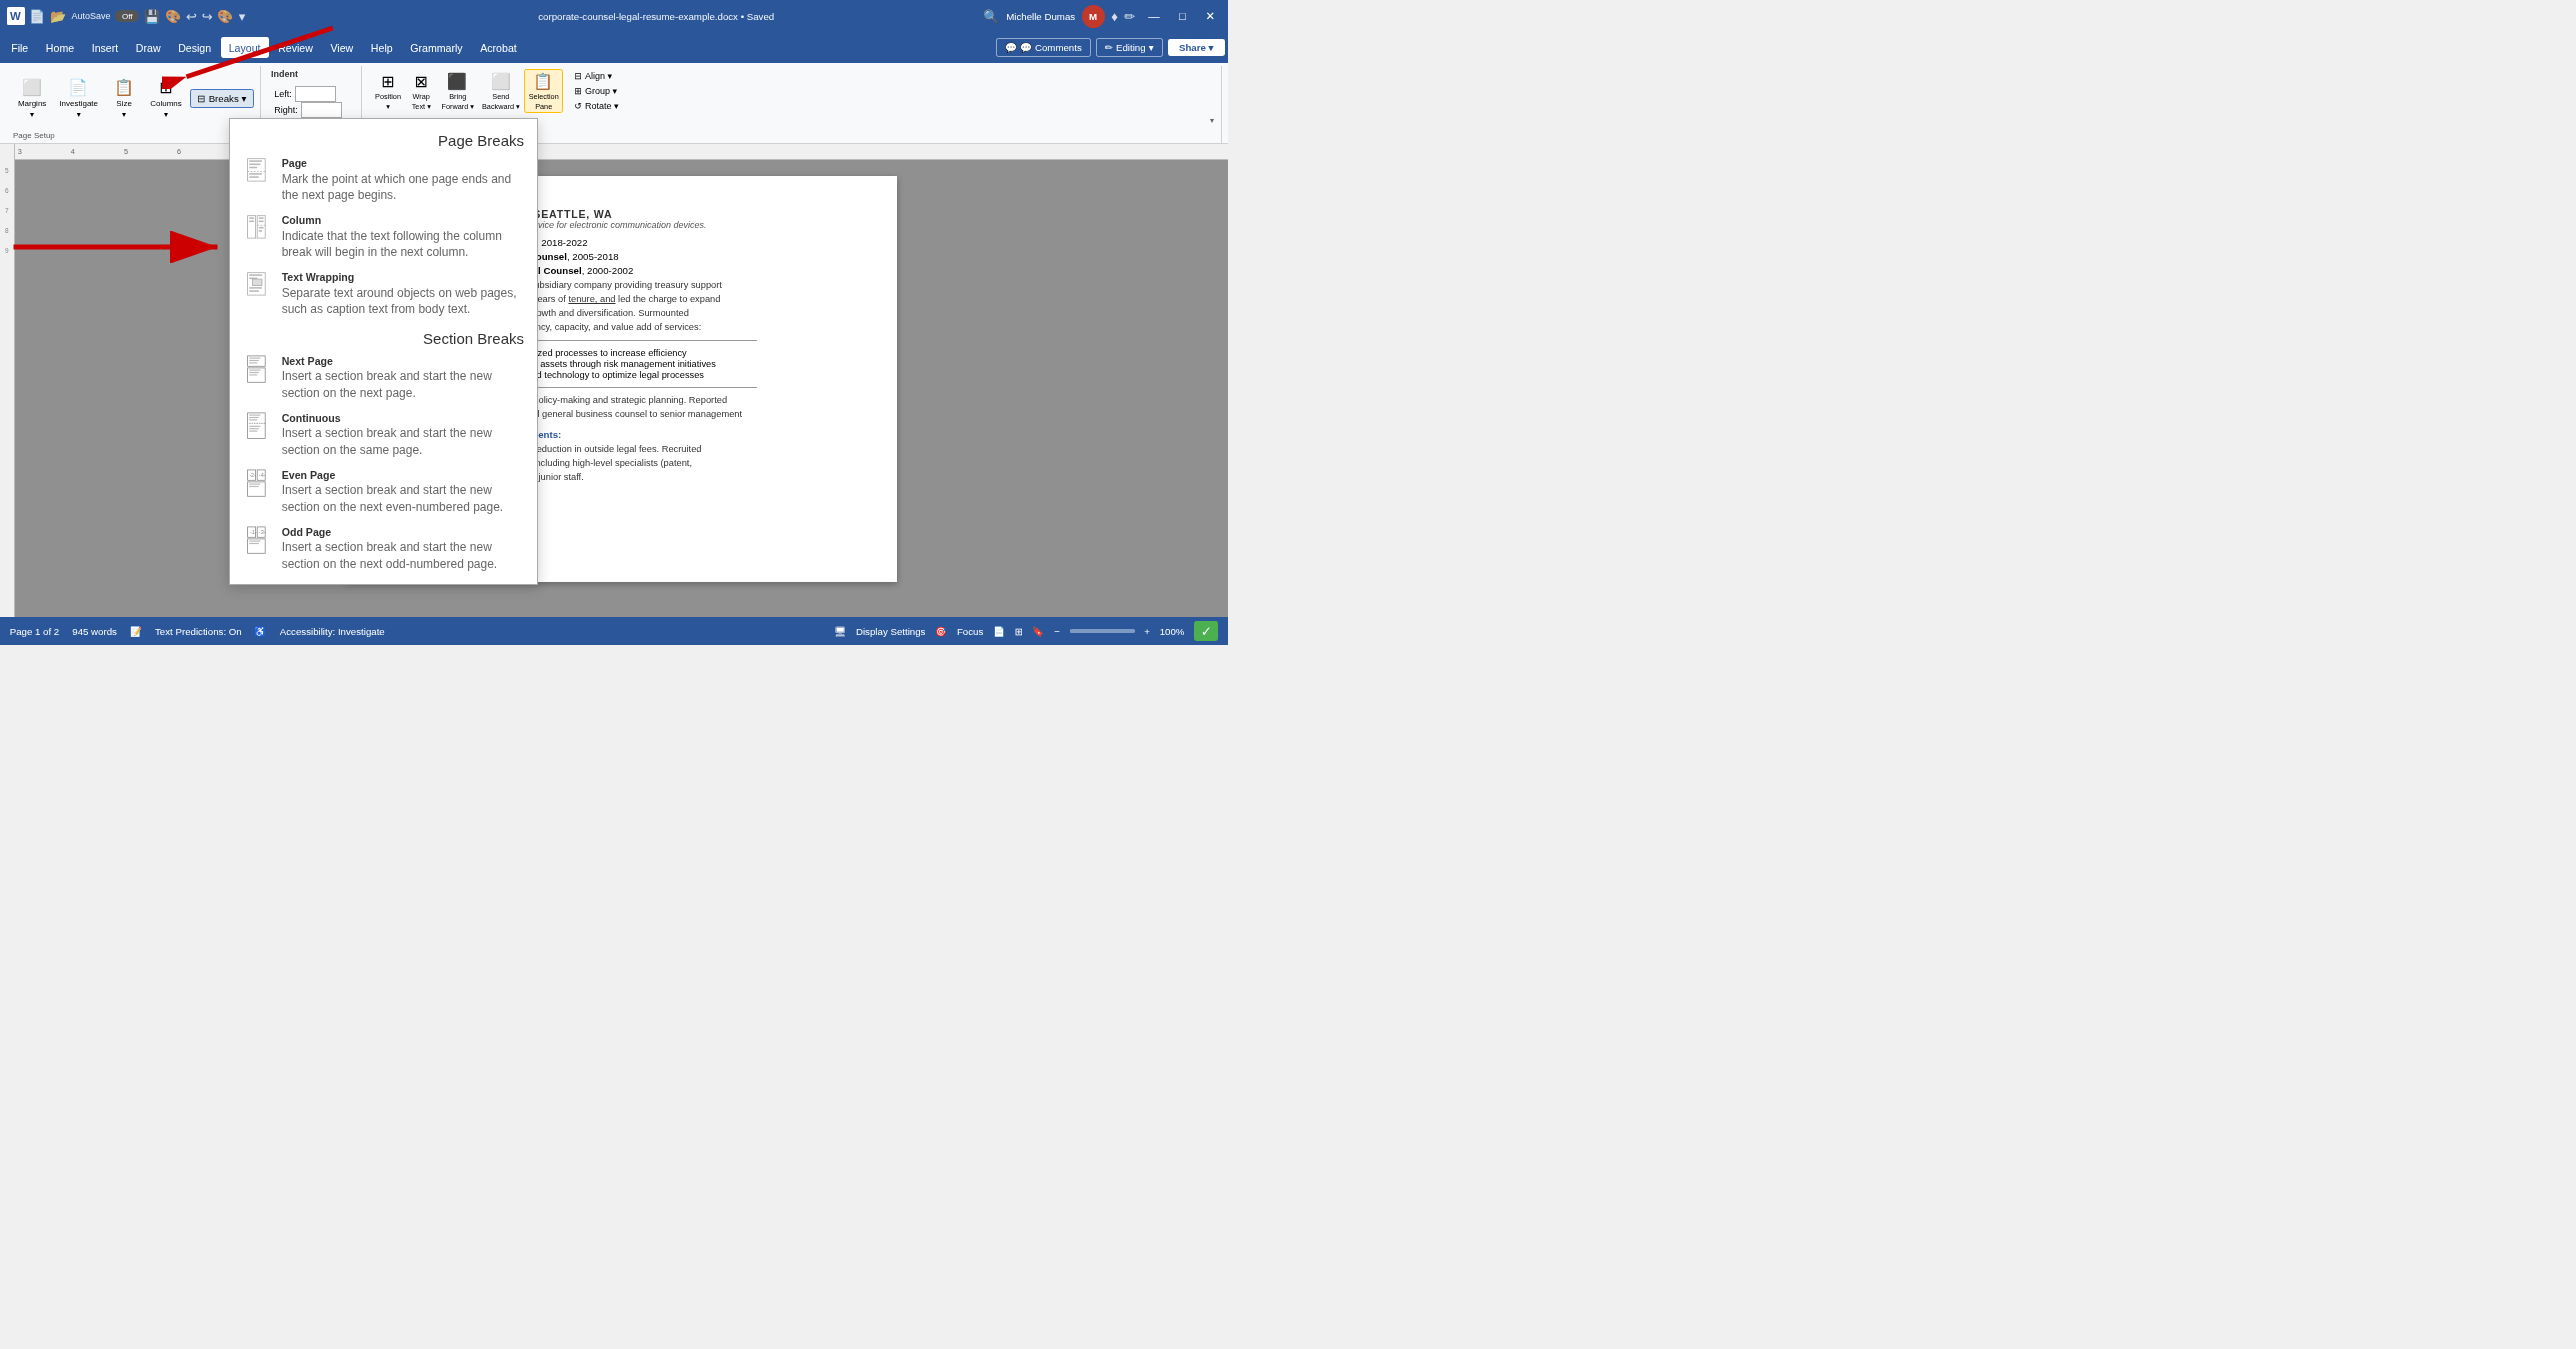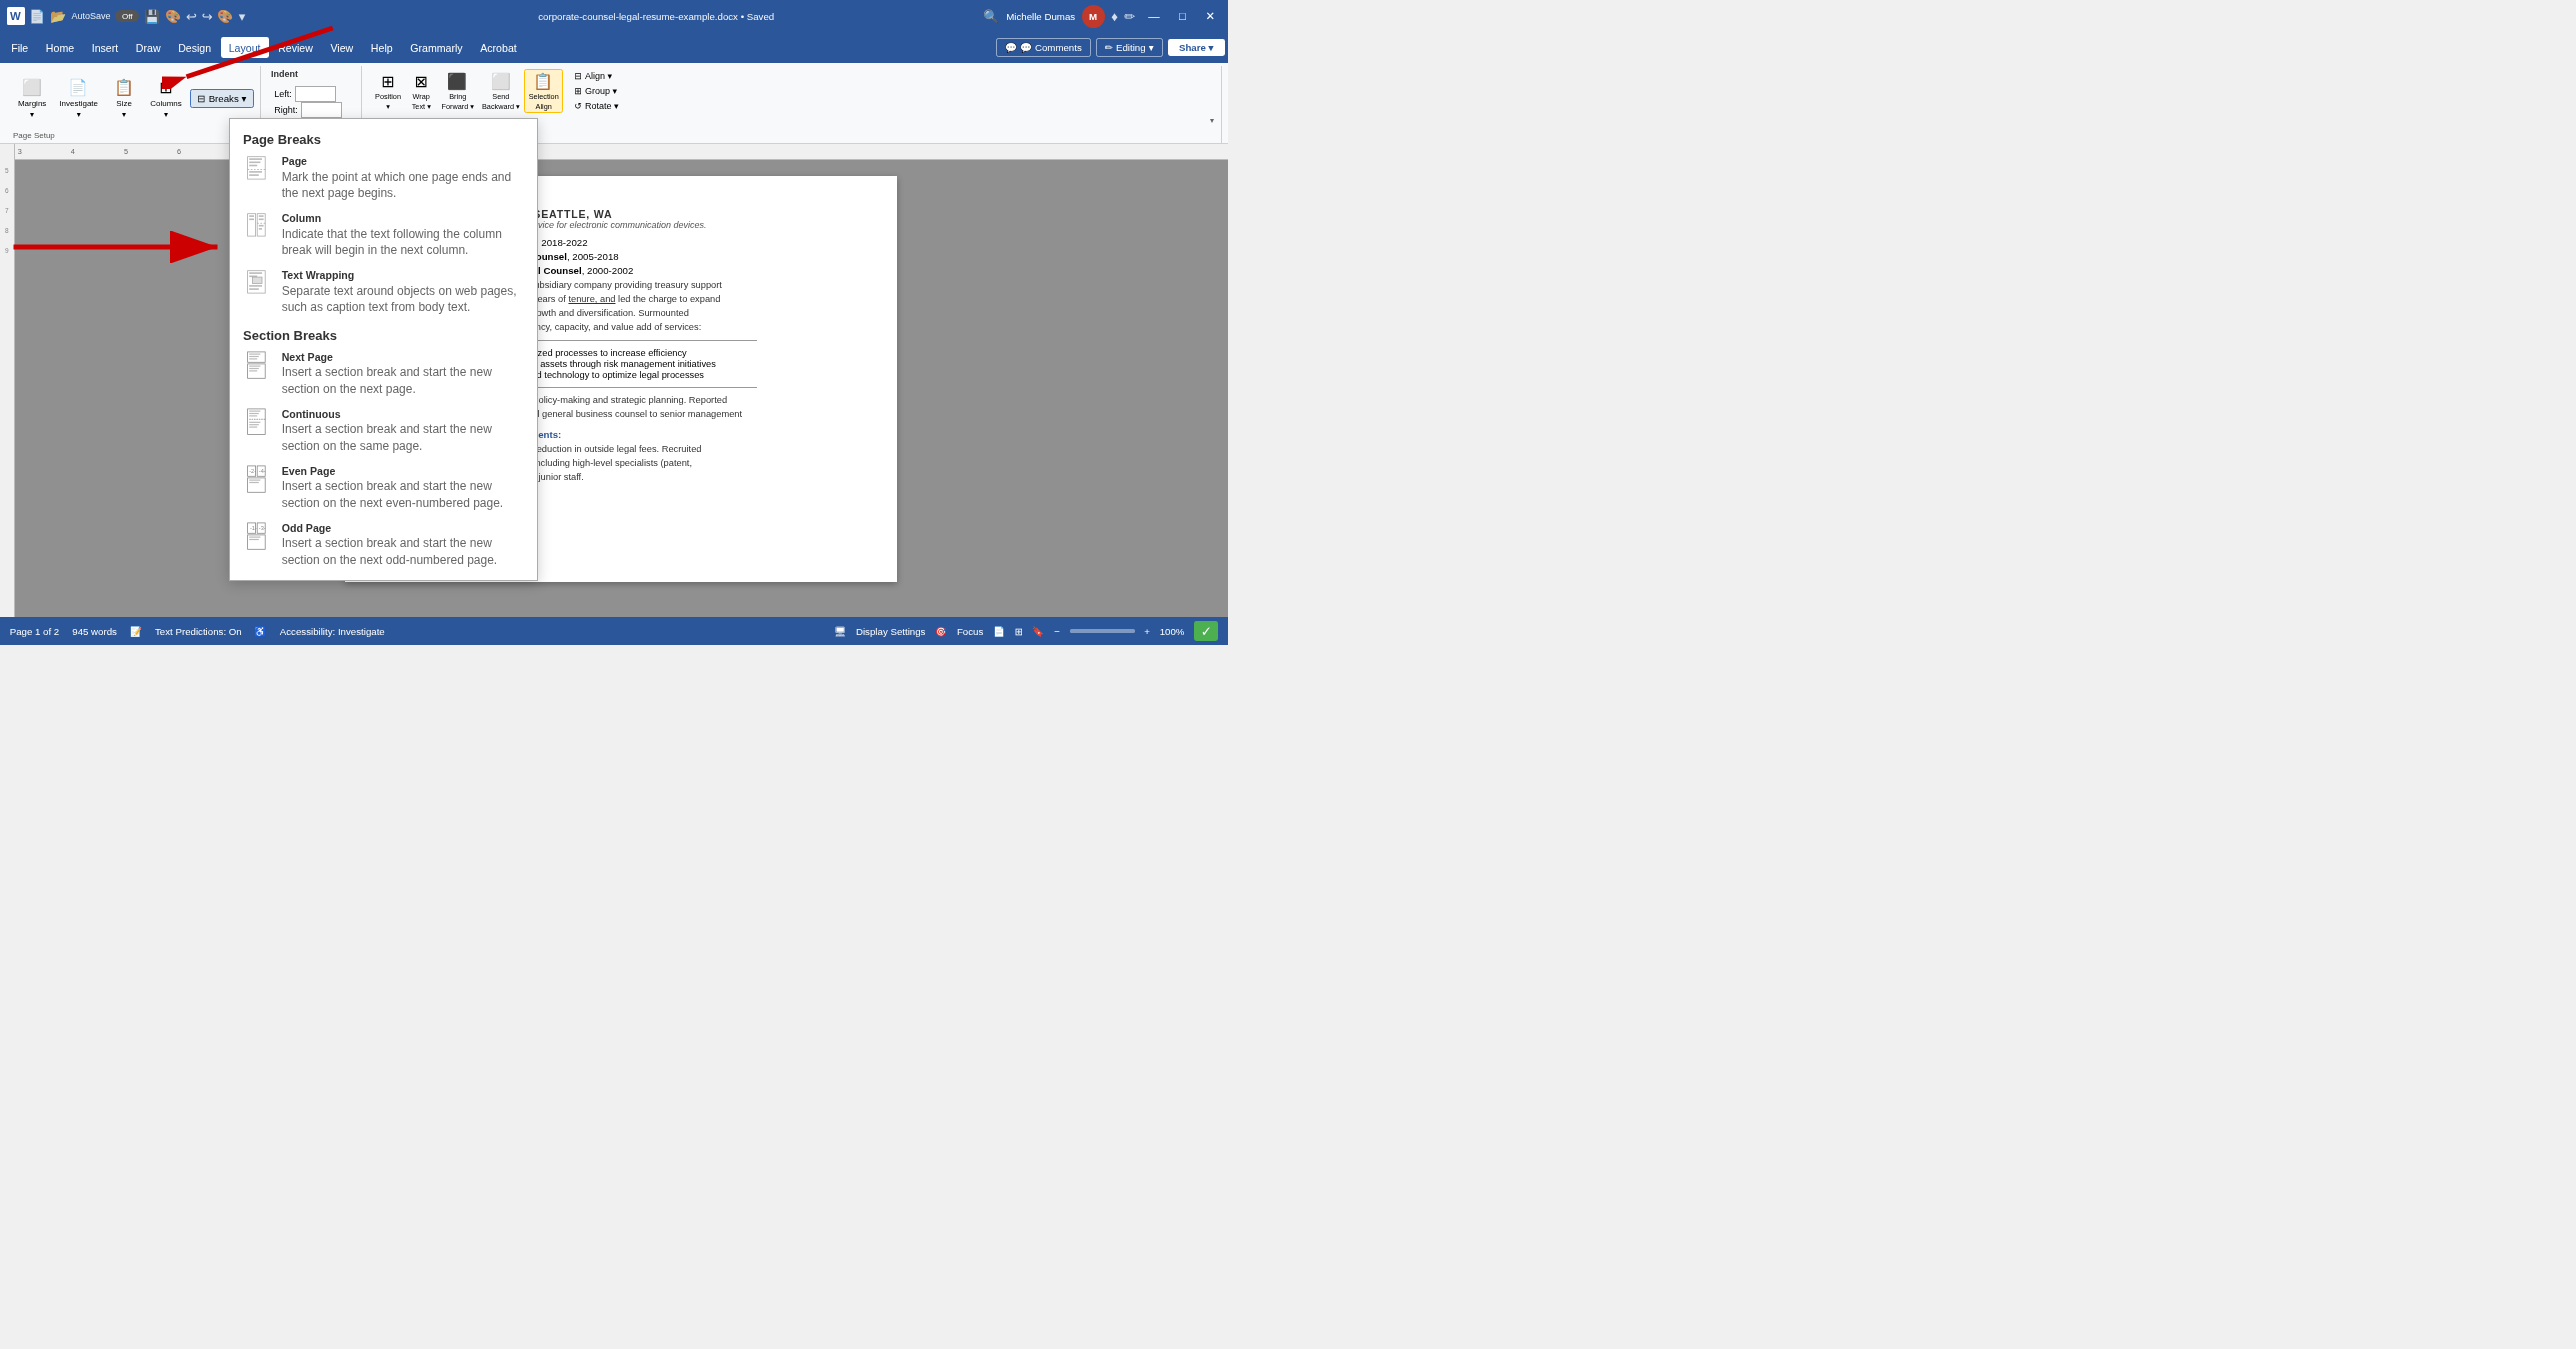--- a/index.html
+++ b/index.html
@@ -62,21 +62,21 @@
     .document-area { display: flex; background: #909090; height: calc(645px - 32px - 31px - 81px - 28px); position: relative; }
     .doc-page { background: white; margin: 8px auto; width: 552px; min-height: 406px; padding: 32px 49px; box-shadow: 0 1.6px 6.5px rgba(0,0,0,0.3); position: relative; overflow: hidden; }
 
     
     .breaks-dropdown {
       position: absolute; top: 118px; left: 229px; z-index: 1000;
       background: white; border: 0.8px solid #aaa; box-shadow: 0 3.2px 13px rgba(0,0,0,0.2);
       width: 309px; padding: 6.5px 0;
     }
     .dropdown-section-title {
-      font-size: 13px; font-weight: bold; color: #333; padding: 6.5px 13px 3.2px; display: block;
+      font-size: 15px; font-weight: normal; color: #333; padding: 6.5px 13px 3.2px; display: block; text-align: right;
     }
     .dropdown-item {
       display: flex; align-items: flex-start; gap: 9.7px; padding: 4.9px 13px; cursor: pointer;
     }
     .dropdown-icon { width: 29px; height: 29px; flex-shrink: 0; display: flex; align-items: center; justify-content: center; }
     .dropdown-text { display: flex; flex-direction: column; gap: 1.6px; }
     .dropdown-title { font-size: 10.6px; font-weight: bold; color: #333; }
     .dropdown-desc { font-size: 12px; color: #666; line-height: 1.4; }
 
     
@@ -221,21 +221,21 @@
         <span>Forward ▾</span>
       </div>
       <div class="arrange-btn">
         <span style="font-size:16px;">⬜</span>
         <span>Send</span>
         <span>Backward ▾</span>
       </div>
       <div class="arrange-btn highlight">
         <span style="font-size:16px;">📋</span>
         <span>Selection</span>
-        <span>Align</span>
+        <span>Pane</span>
       </div>
       <div style="display:flex;flex-direction:column;gap:1.6px;margin-left:6.5px;">
         <div class="arrange-btn" style="flex-direction:row;gap:3.2px;font-size:9px;">
           <span>⊟</span> Align ▾
         </div>
         <div class="arrange-btn" style="flex-direction:row;gap:3.2px;font-size:9px;">
           <span>⊞</span> Group ▾
         </div>
         <div class="arrange-btn" style="flex-direction:row;gap:3.2px;font-size:9px;">
           <span>↺</span> Rotate ▾

